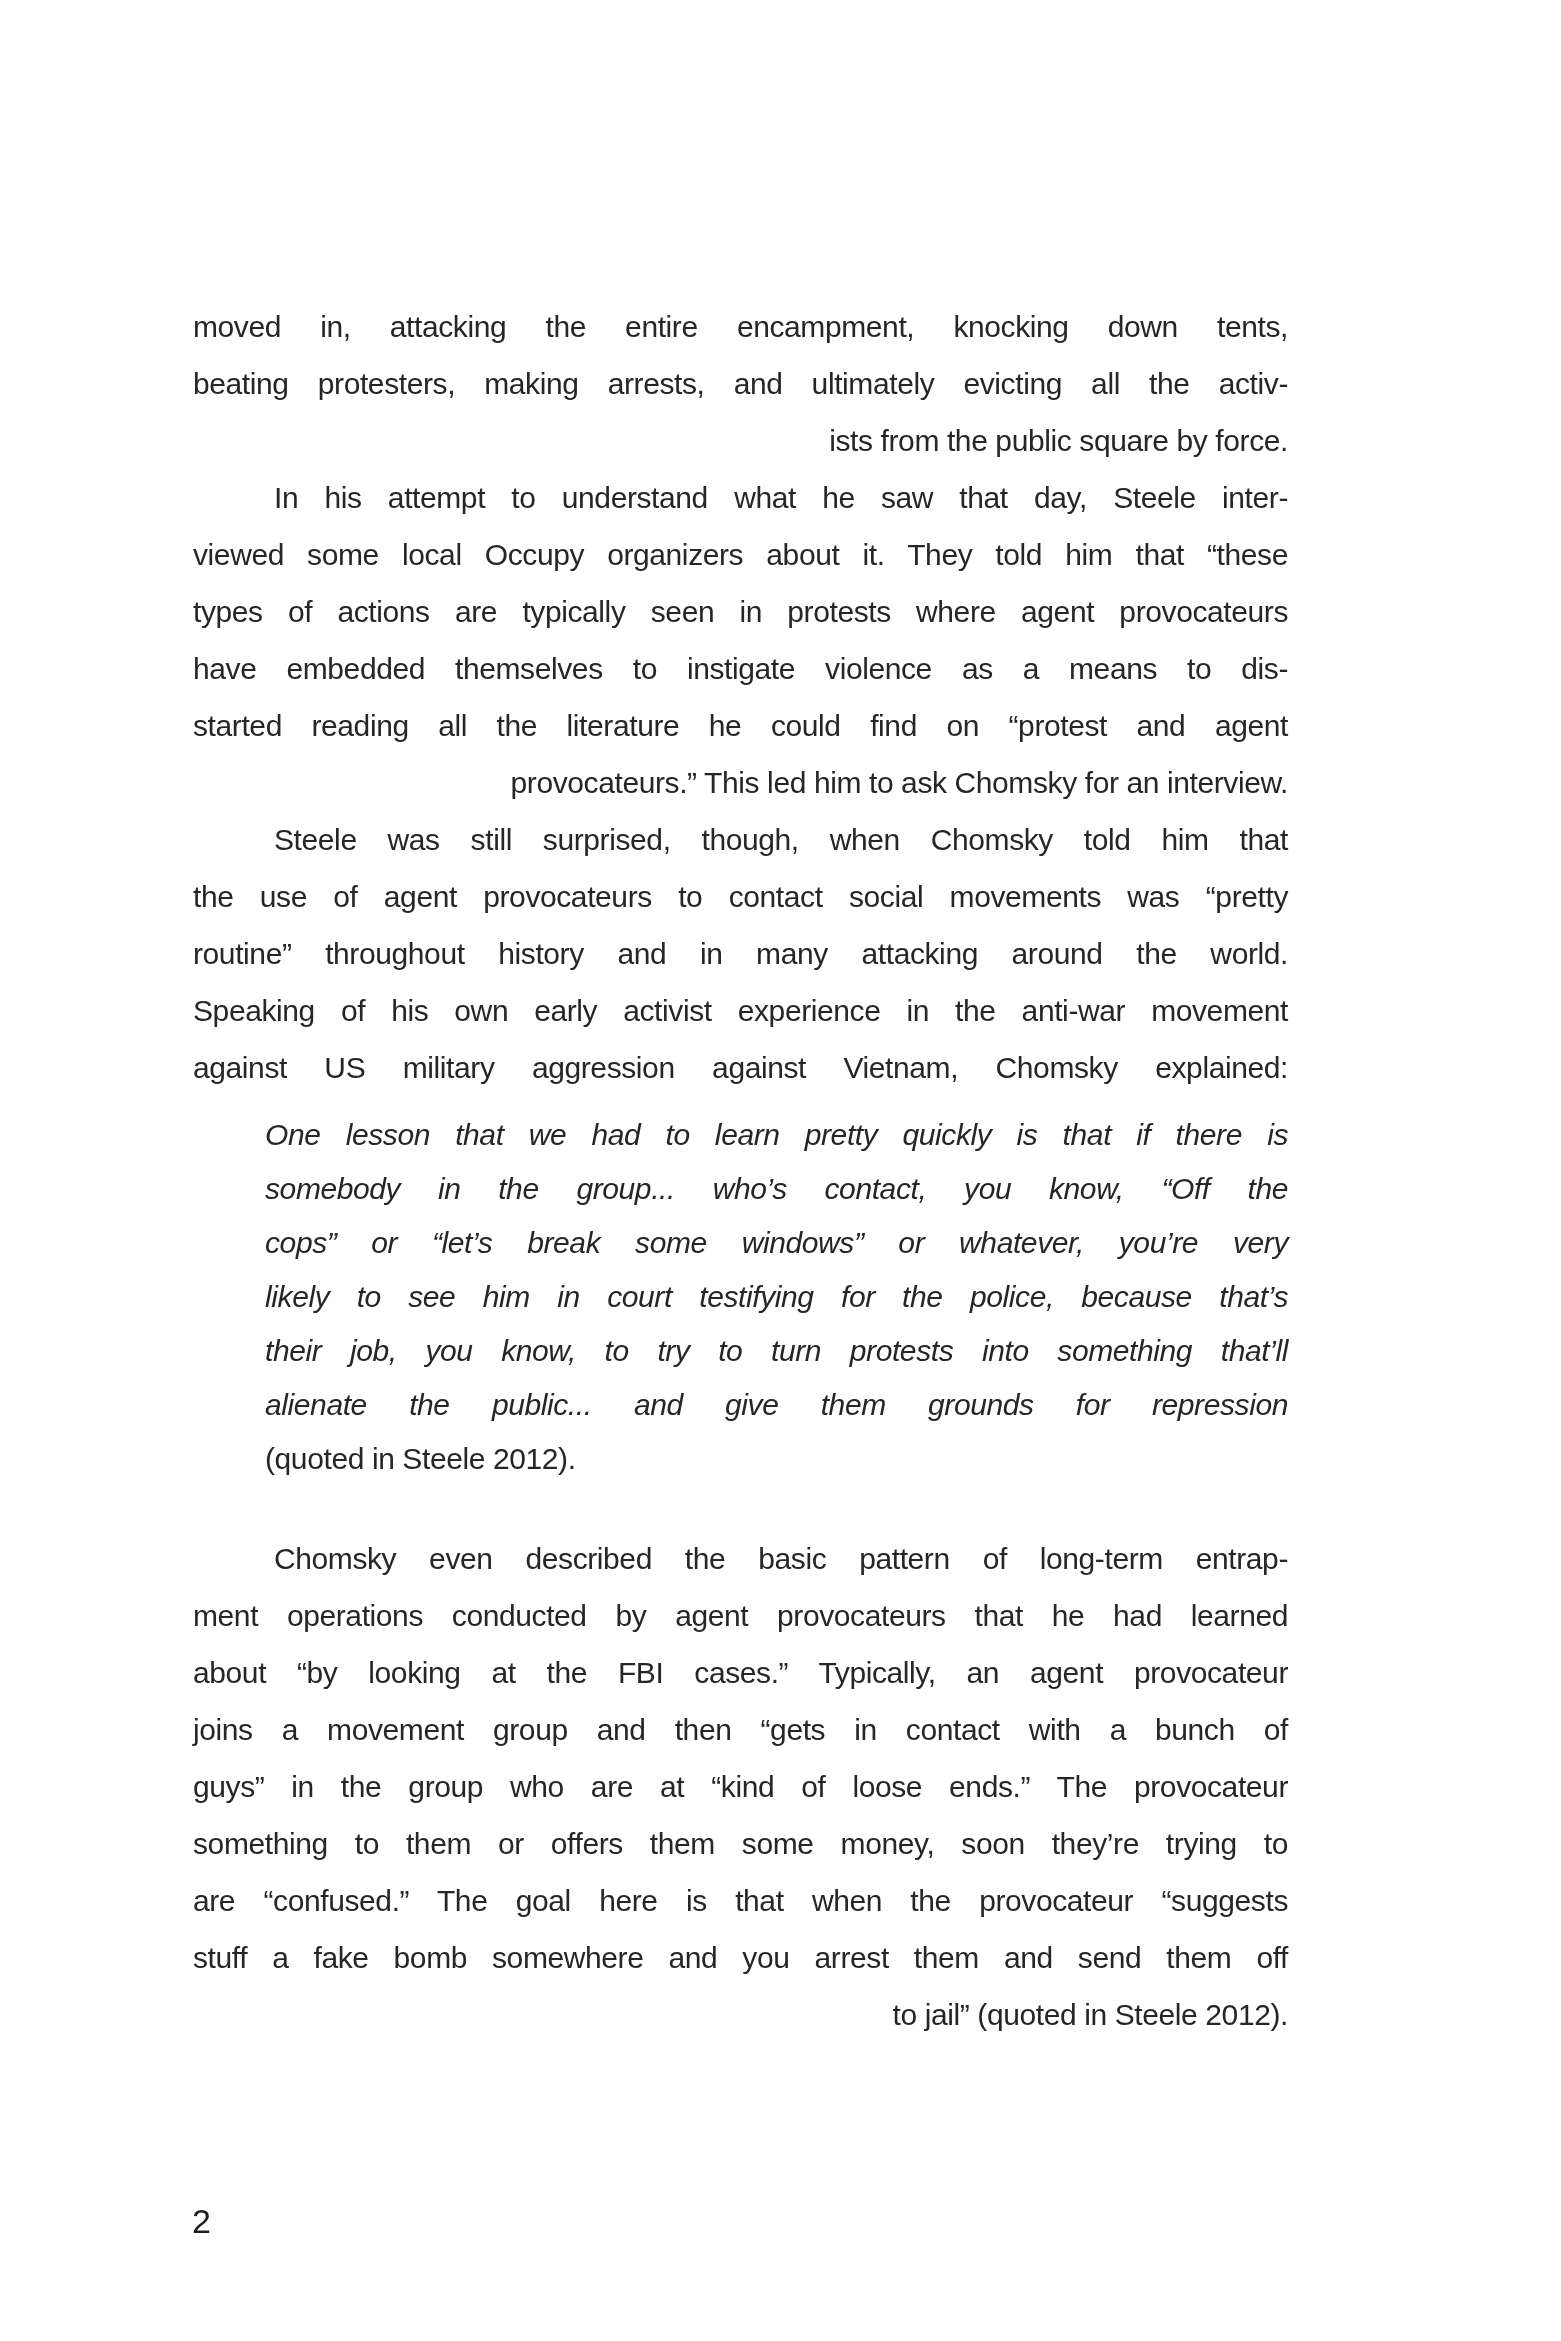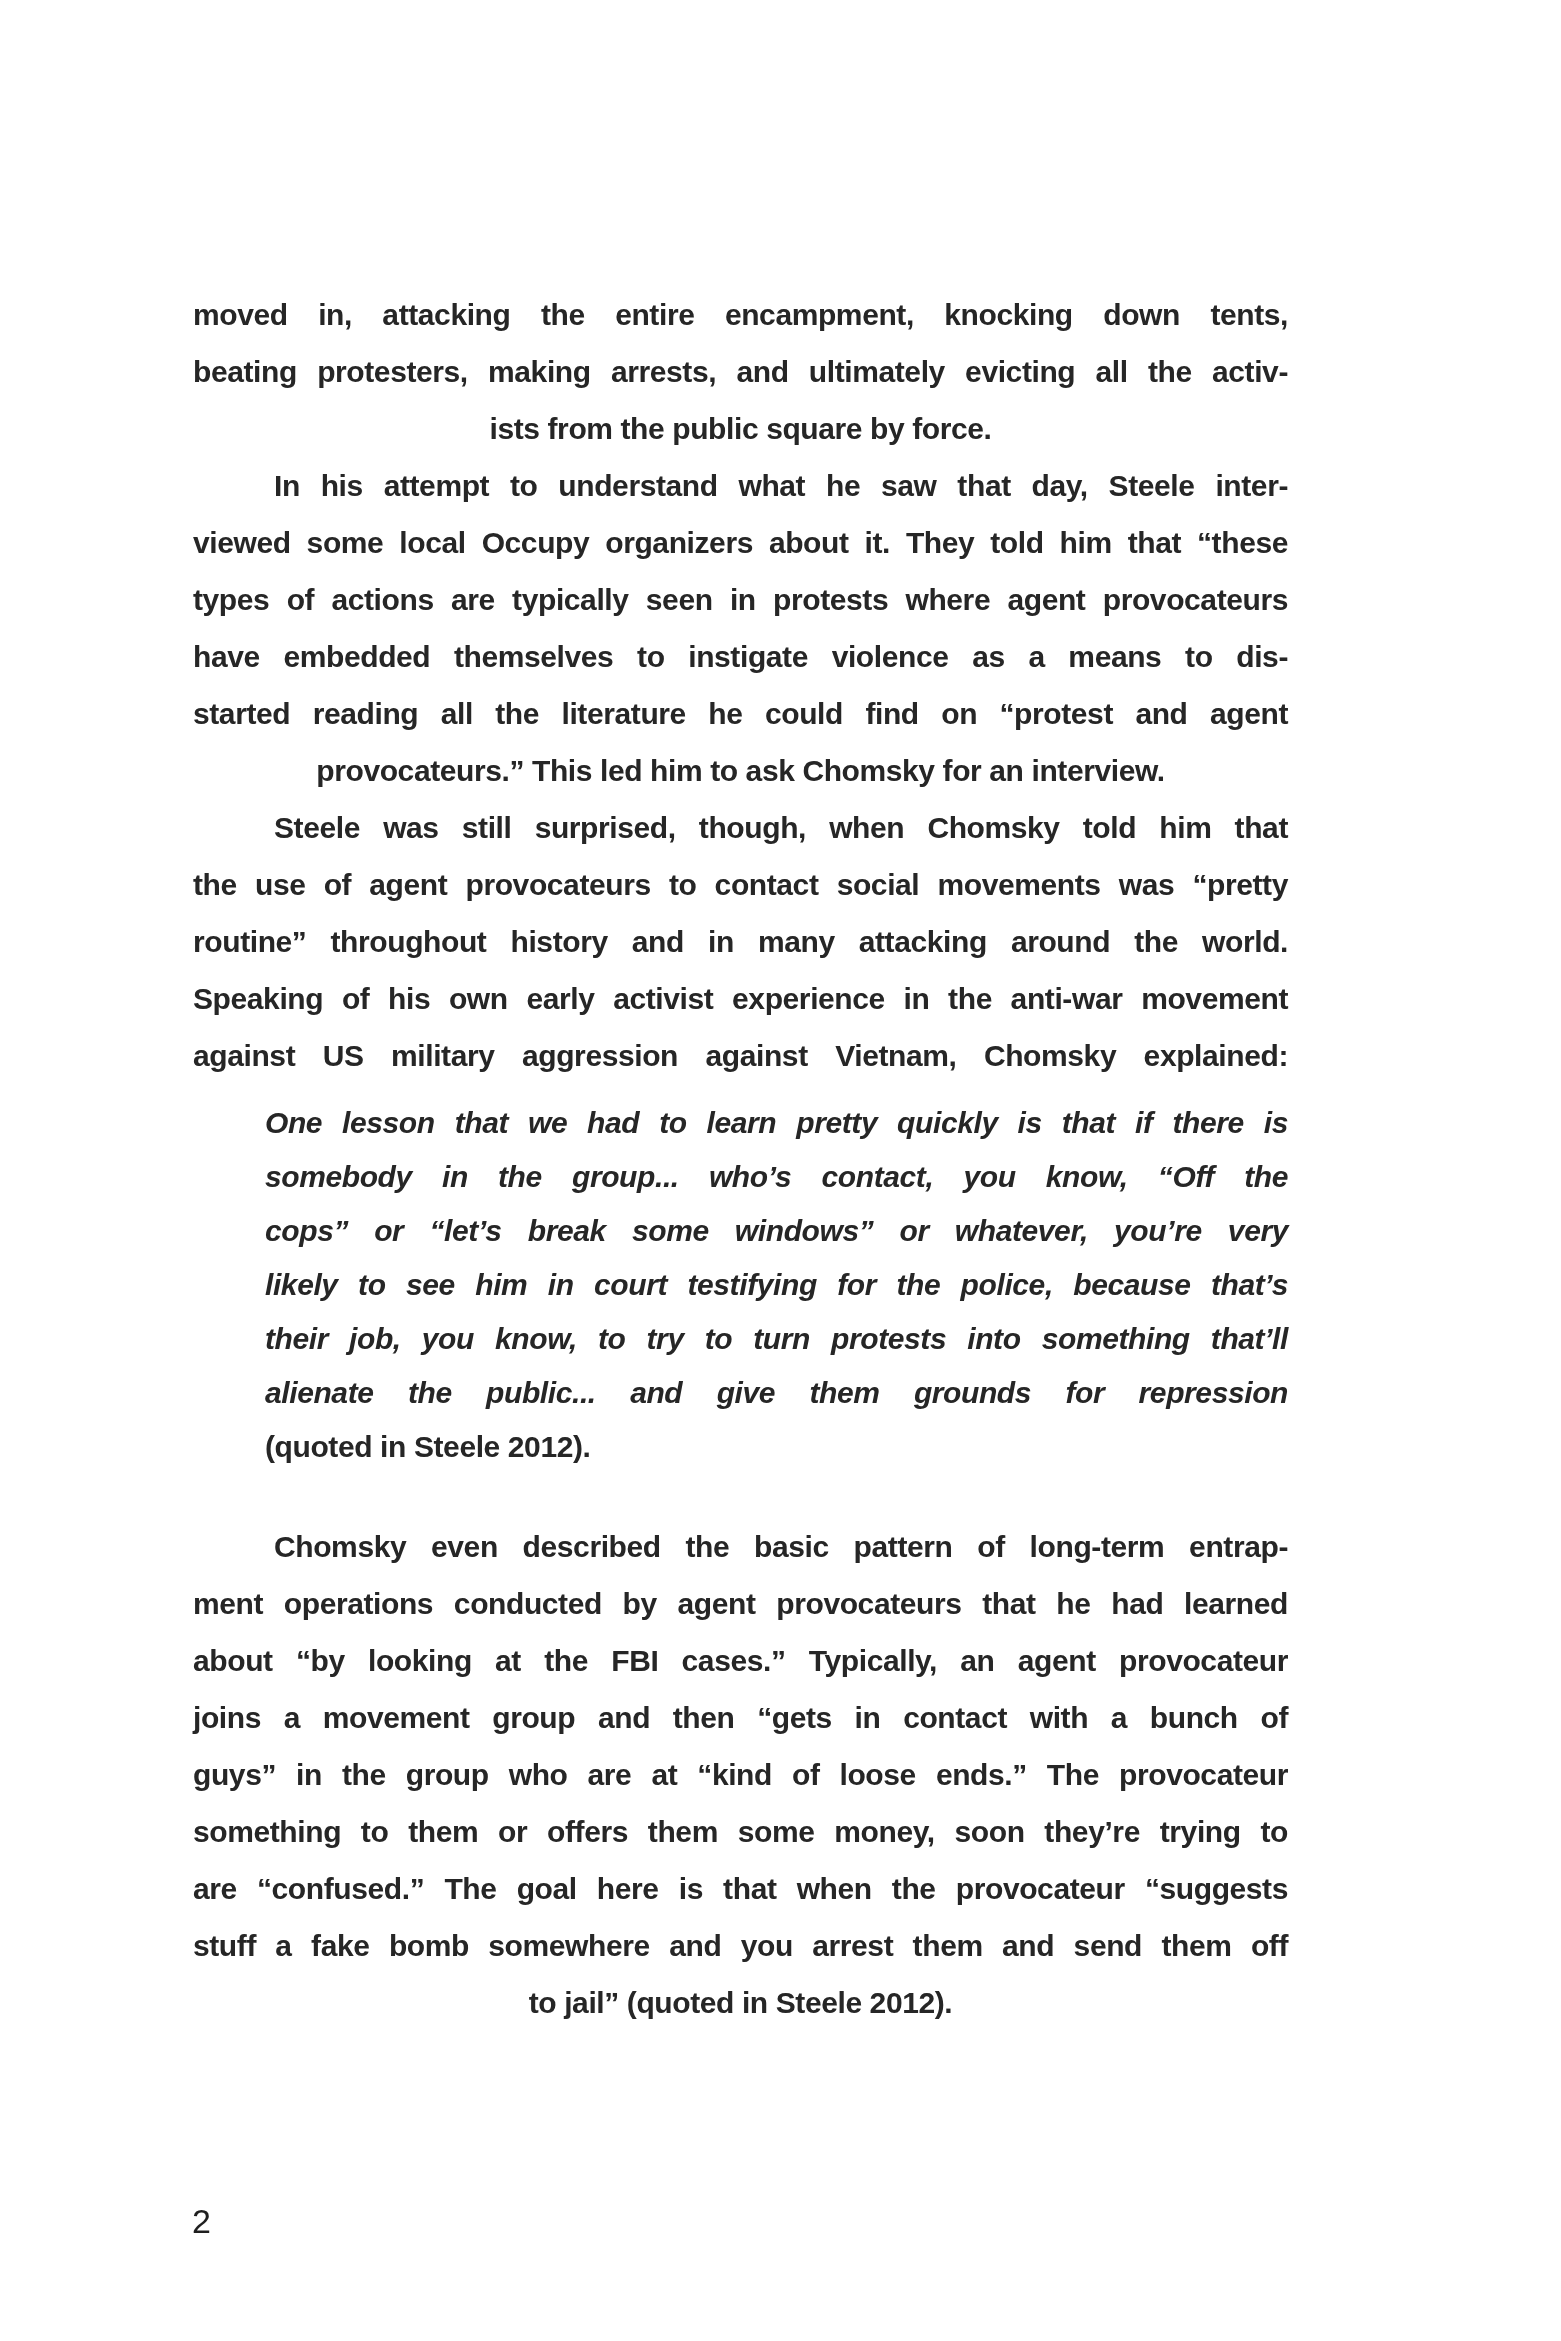--- a/index.html
+++ b/index.html
@@ -12,36 +12,35 @@
     width: 1561px;
     height: 2342px;
     background: #ffffff;
     overflow: hidden;
     font-family: "Liberation Sans", sans-serif;
     color: #262626;
   }
   .textcol {
     position: absolute;
     left: 193px;
-    top: 286px;
+    top: 298px;
     width: 1095px;
-    font-weight: bold;
   }
   .para { margin: 0; }
   .ln {
     font-size: 30px;
     line-height: 57px;
     letter-spacing: -0.4px;
     text-align: justify;
     text-align-last: justify;
     white-space: normal;
   }
   .ln.first-indent { text-indent: 81px; }
   .ln.last {
-    text-align: center;
+    text-align: right;
     text-align-last: auto;
   }
   .para.quote {
     margin: 12px 0 44px 72px;
   }
   .para.quote .ln {
     font-style: italic;
     line-height: 54px;
   }
   .para.quote .ln.attr {

